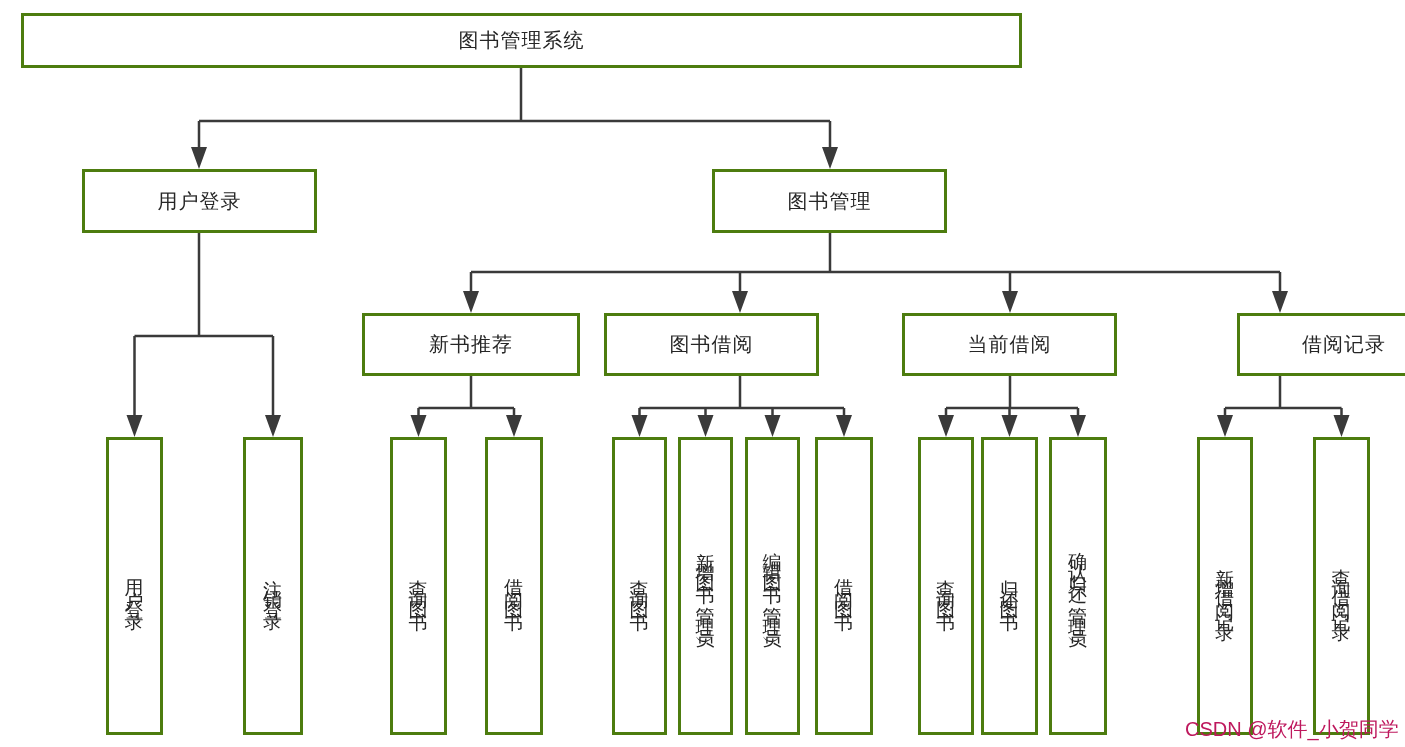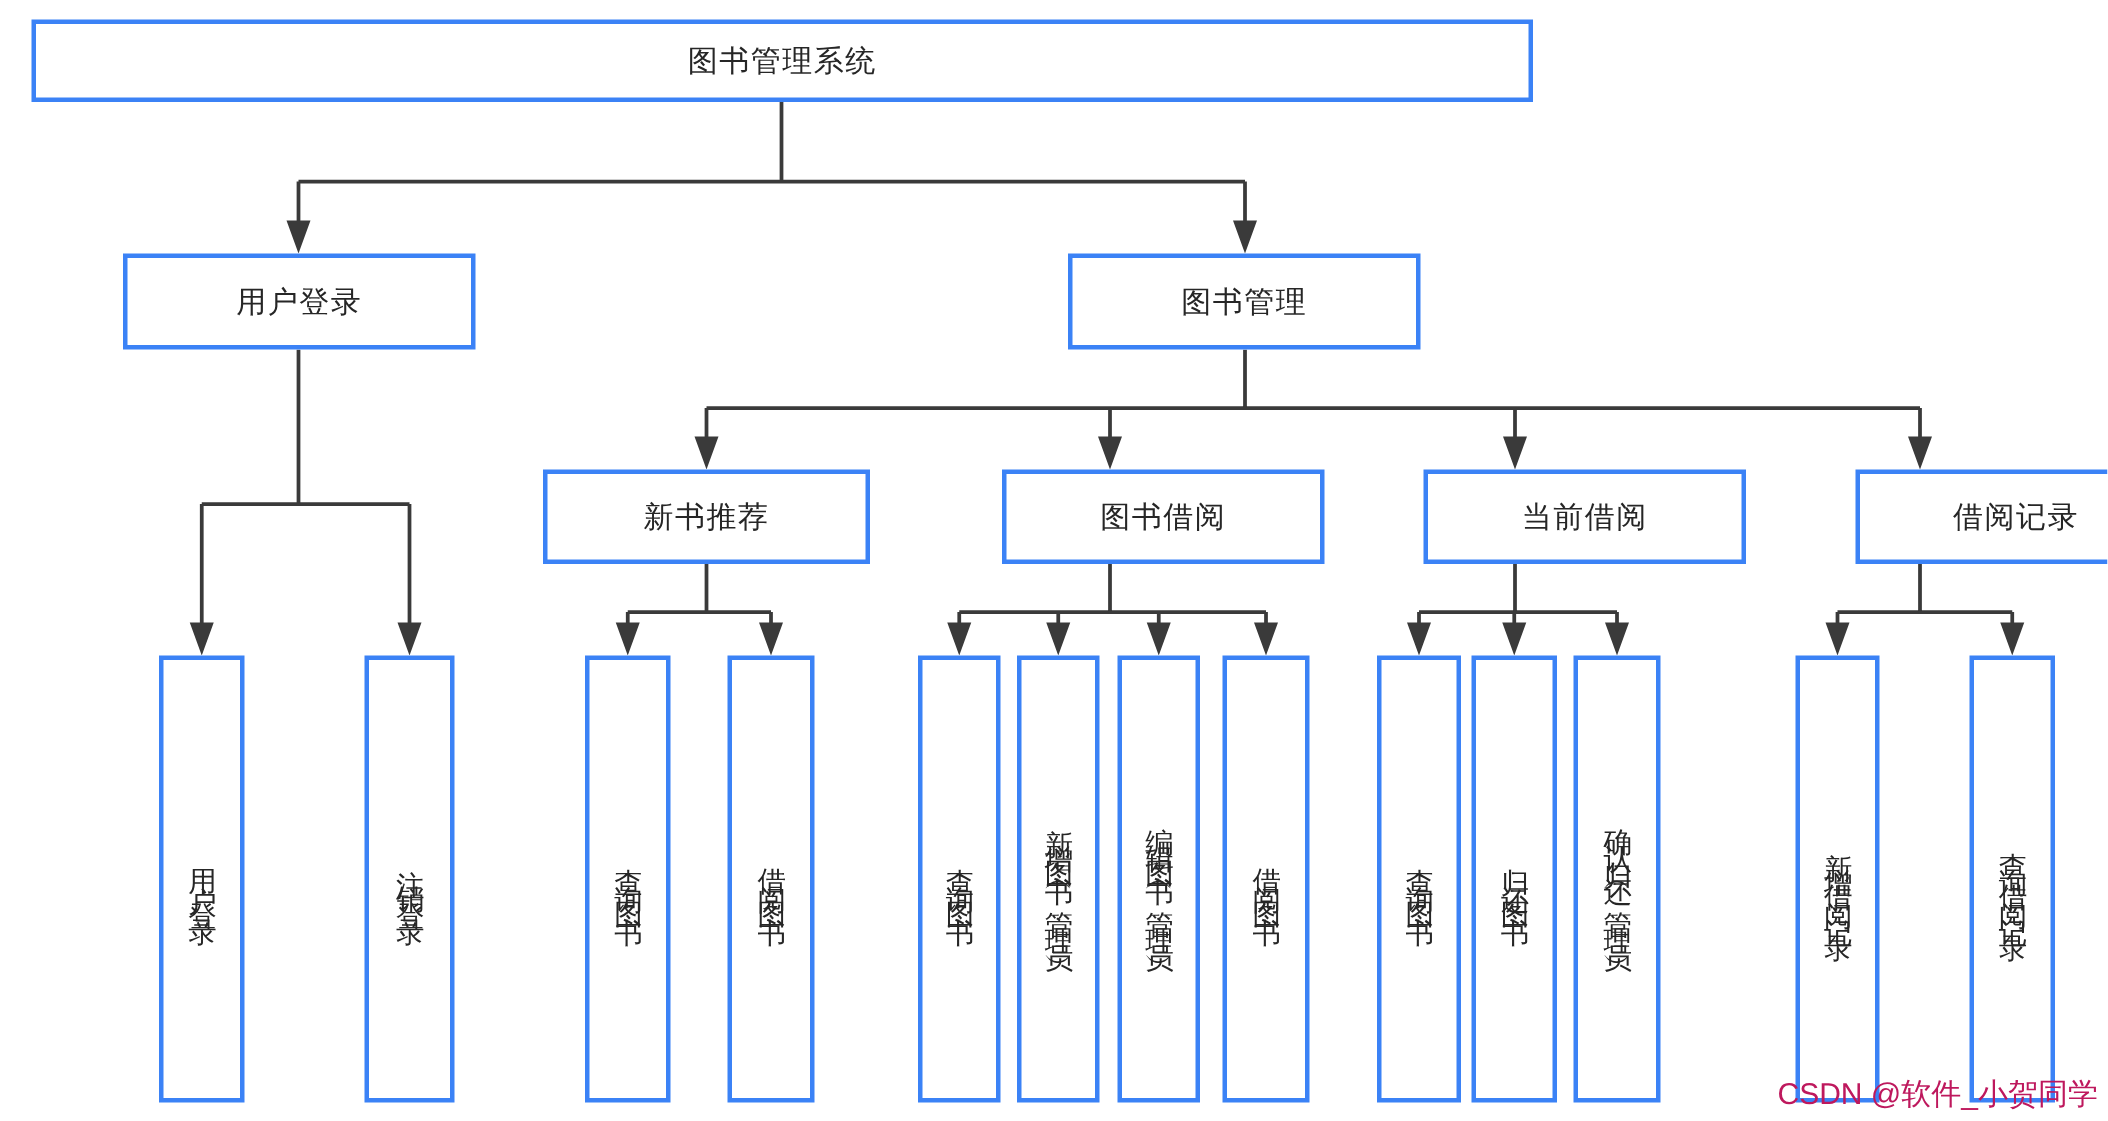--- a/index.html
+++ b/index.html
@@ -18,21 +18,21 @@
   .connectors {
     position: absolute;
     left: 0;
     top: 0;
     z-index: 1;
   }
   .node {
     position: absolute;
     box-sizing: border-box;
     background: #ffffff;
-    border: 3px solid #3b82f6;
+    border: 3px solid #4d7c0f;
     display: flex;
     align-items: center;
     justify-content: center;
     z-index: 2;
   }
   .node .lbl {
     color: #262626;
     font-size: 20px;
     letter-spacing: 1px;
     white-space: nowrap;
@@ -104,24 +104,24 @@
   <div class="node" style="left:82px;top:169px;width:235px;height:64px">
     <span class="lbl">用户登录</span>
   </div>
   <div class="node" style="left:362px;top:313px;width:218px;height:63px">
     <span class="lbl">新书推荐</span>
   </div>
 
   <div class="node" style="left:712px;top:169px;width:235px;height:64px">
     <span class="lbl">图书管理</span>
   </div>
-  <div class="node" style="left:668px;top:313px;width:215px;height:63px">
+  <div class="node" style="left:604px;top:313px;width:215px;height:63px">
     <span class="lbl">图书借阅</span>
   </div>
-  <div class="node" style="left:949px;top:313px;width:215px;height:63px">
+  <div class="node" style="left:902px;top:313px;width:215px;height:63px">
     <span class="lbl">当前借阅</span>
   </div>
   <div class="node" style="left:1237px;top:313px;width:214px;height:63px">
     <span class="lbl">借阅记录</span>
   </div>
 
   <div class="node v" style="left:106px;top:437px;width:57px;height:298px">
     <span class="lbl">用户登录</span>
   </div>
   <div class="node v" style="left:243px;top:437px;width:60px;height:298px">

